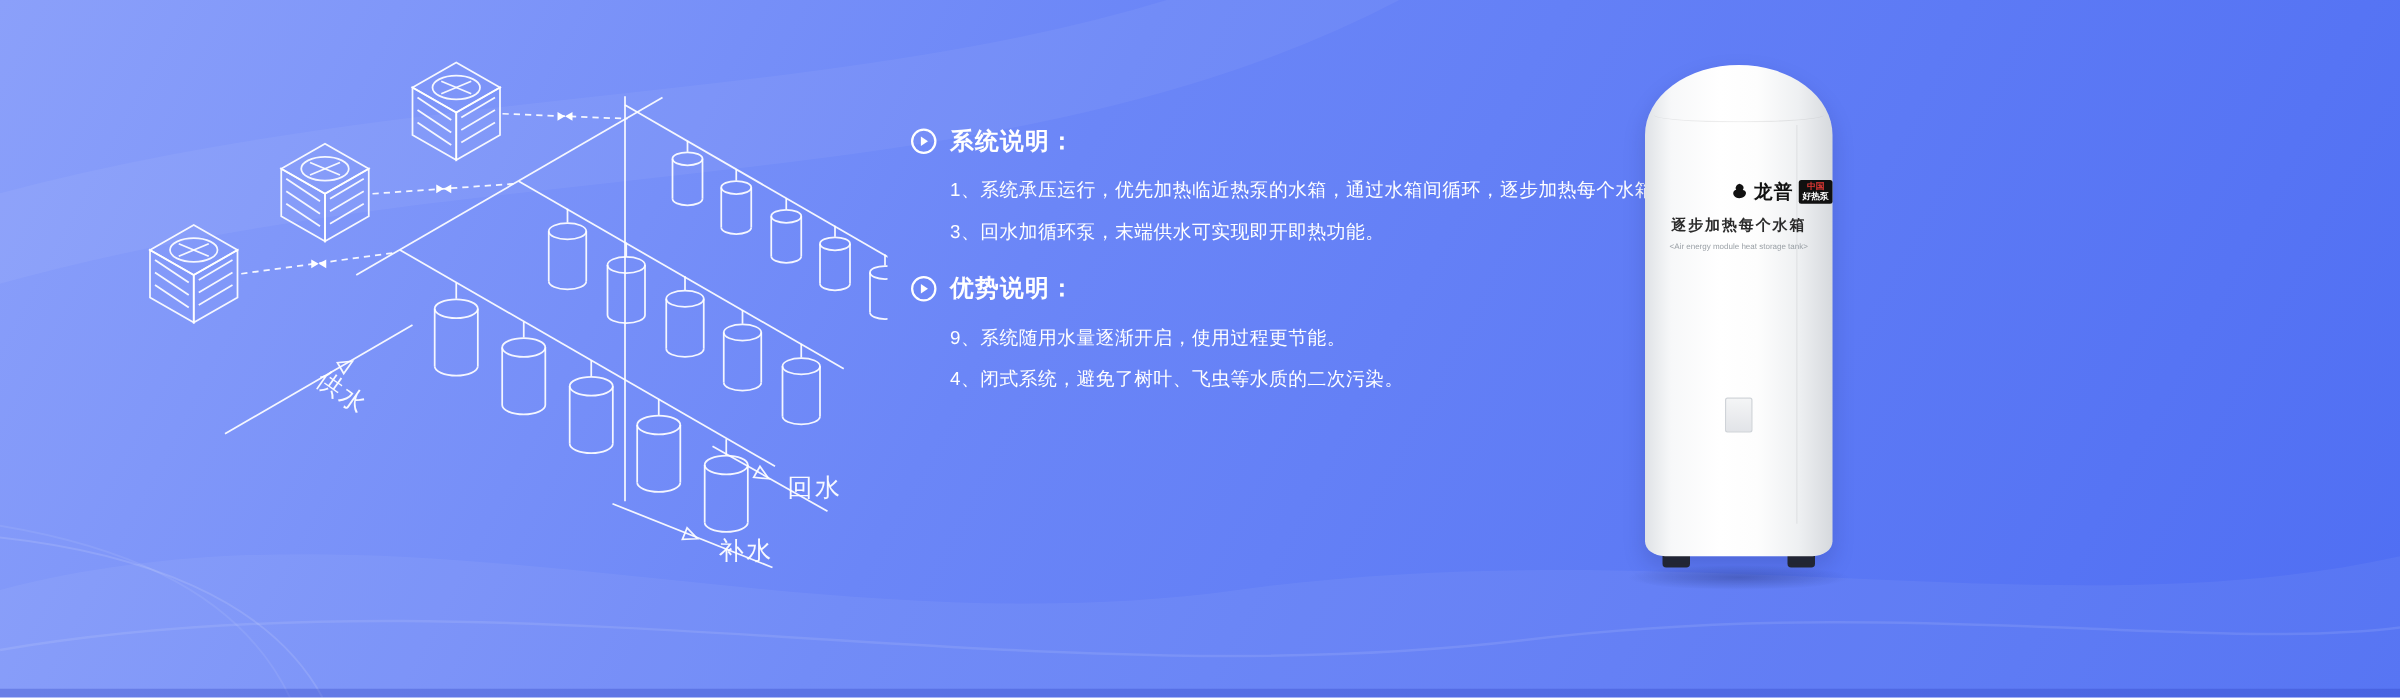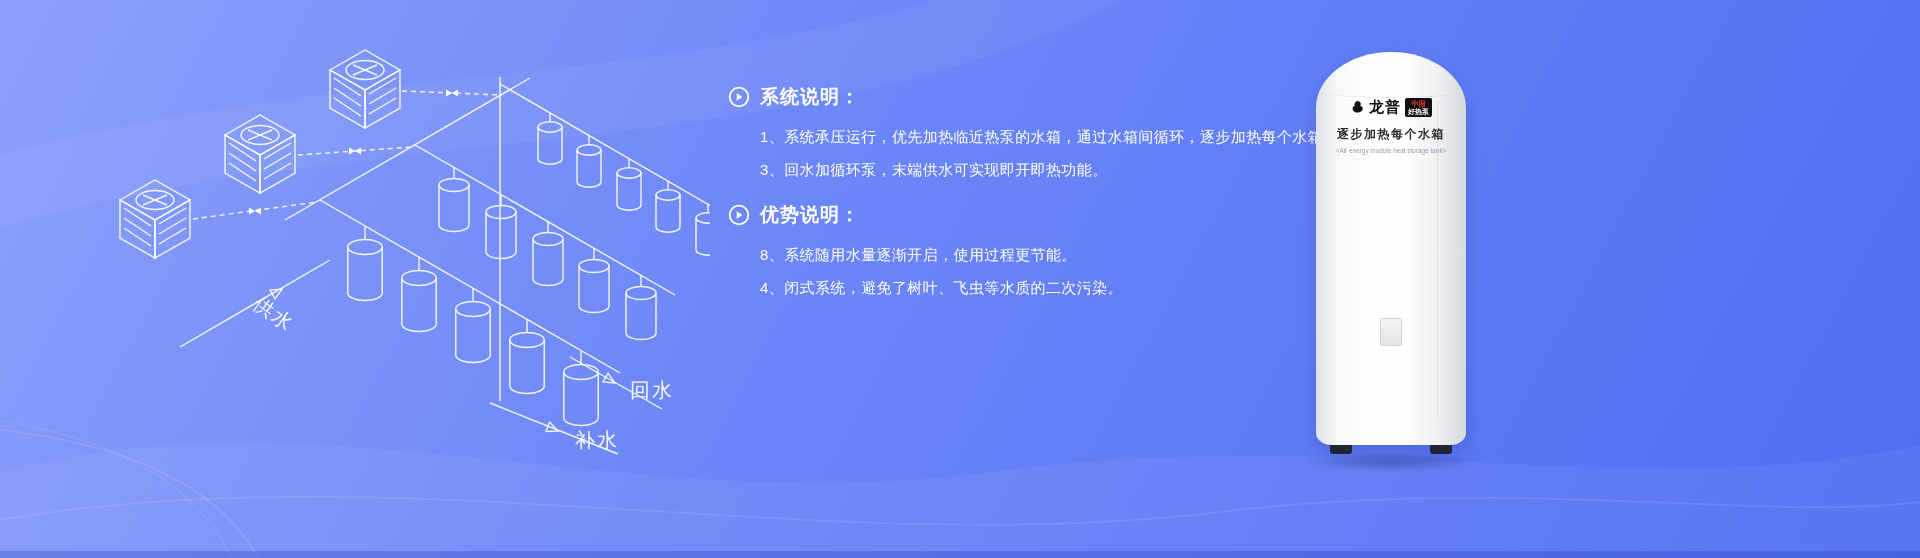--- a/index.html
+++ b/index.html
@@ -13,21 +13,21 @@
   .bg-waves { position:absolute; left:0; top:0; width:1920px; height:558px; pointer-events:none; }
   .bottom-edge { position:absolute; left:0; bottom:0; width:100%; height:7px; background:rgba(40,60,190,0.30); }
 
   
   .diagram { position:absolute; left:30px; top:5px; width:680px; height:520px; }
   .diagram * { vector-effect:non-scaling-stroke; }
   .line-art { stroke:#ffffff; stroke-opacity:0.92; fill:none; stroke-width:1.4; }
   .diagram text { fill:#ffffff; fill-opacity:0.95; font-size:20px; letter-spacing:2px; stroke:none; }
 
   
-  .content { position:absolute; left:728px; top:84px; width:600px; color:#ffffff; }
+  .content { position:absolute; left:728px; top:100px; width:600px; color:#ffffff; }
   .section-title { display:flex; align-items:center; gap:10px; font-size:19px; font-weight:bold; letter-spacing:1px; }
   .title-icon { width:22px; height:22px; flex:0 0 22px; display:inline-block; }
   .item-list { list-style:none; margin:10px 0 16px 32px; font-size:15px; }
   .item-list li { line-height:33px; letter-spacing:0.4px; white-space:nowrap; }
 
   
   .product { position:absolute; left:1316px; top:52px; width:150px; height:416px; }
   .tank-shadow {
     position:absolute; left:-15px; bottom:-4px; width:180px; height:20px; border-radius:50%;
     background:radial-gradient(ellipse at center, rgba(15,25,80,0.28) 0%, rgba(15,25,80,0.0) 70%);
@@ -35,21 +35,21 @@
   .tank-body {
     position:absolute; left:0; top:0; width:150px; height:393px;
     border-radius:75px 75px 16px 16px / 56px 56px 12px 12px;
     background:linear-gradient(90deg,#dfe2e6 0%,#f7f8f9 14%,#ffffff 40%,#fdfdfd 60%,#eef0f2 82%,#d6d9dd 100%);
     box-shadow:0 8px 18px rgba(20,30,90,0.18);
   }
   .tank-seam { position:absolute; top:34px; left:7px; right:7px; height:12px; border-radius:50%;
     border-bottom:1px solid rgba(0,0,0,0.07); }
   .tank-side-seam { position:absolute; top:48px; bottom:26px; right:28px; width:1px; background:rgba(0,0,0,0.06); }
   .tank-label { position:absolute; top:46px; left:0; width:100%; text-align:center; color:#222; }
-  .brand-row { display:flex; align-items:center; justify-content:center; gap:4px; }
+  .brand-row { display:flex; align-items:center; justify-content:flex-end; gap:4px;margin-top:46px; }
   .dragon { width:15px; height:15px; display:inline-block; }
   .brand { font-size:15px; font-weight:bold; color:#111; letter-spacing:1px; }
   .badge { display:inline-flex; flex-direction:column; align-items:center; background:#101010;
     padding:2px 3px; border-radius:2px; line-height:1.05; font-size:7px; font-weight:bold; }
   .badge-cn { color:#e53935; }
   .badge-sub { color:#ffffff; }
   .prod-name { margin-top:9px; font-size:12px; font-weight:bold; color:#2b2b2b; letter-spacing:1.5px; }
   .prod-sub { margin-top:4px; font-size:8px; color:#9aa0a6; transform:scale(0.8); }
   .energy-label { position:absolute; top:266px; left:50%; transform:translateX(-50%);
     width:22px; height:28px; background:linear-gradient(#f4f5f6,#e2e4e8); border:1px solid #cfd3d8; border-radius:2px; }
@@ -227,21 +227,21 @@
       <div class="section-title">
         <span class="title-icon">
           <svg viewBox="0 0 22 22" width="22" height="22">
             <circle cx="11" cy="11" r="9.3" fill="none" stroke="#ffffff" stroke-width="1.8"></circle>
             <path d="M8.7,7.2 L14.4,11 L8.7,14.8 Z" fill="#ffffff"></path>
           </svg>
         </span>
         <span>优势说明：</span>
       </div>
       <ul class="item-list">
-        <li>8、系统随用水量逐渐开启，使用过程更节能。</li>
+        <li>9、系统随用水量逐渐开启，使用过程更节能。</li>
         <li>4、闭式系统，避免了树叶、飞虫等水质的二次污染。</li>
       </ul>
     </div>
 
   </div>
 
   <div class="product">
     <div class="tank-shadow"></div>
     <div class="foot foot-left" style="bottom:14px;"></div>
     <div class="foot foot-right" style="bottom:14px;"></div>

